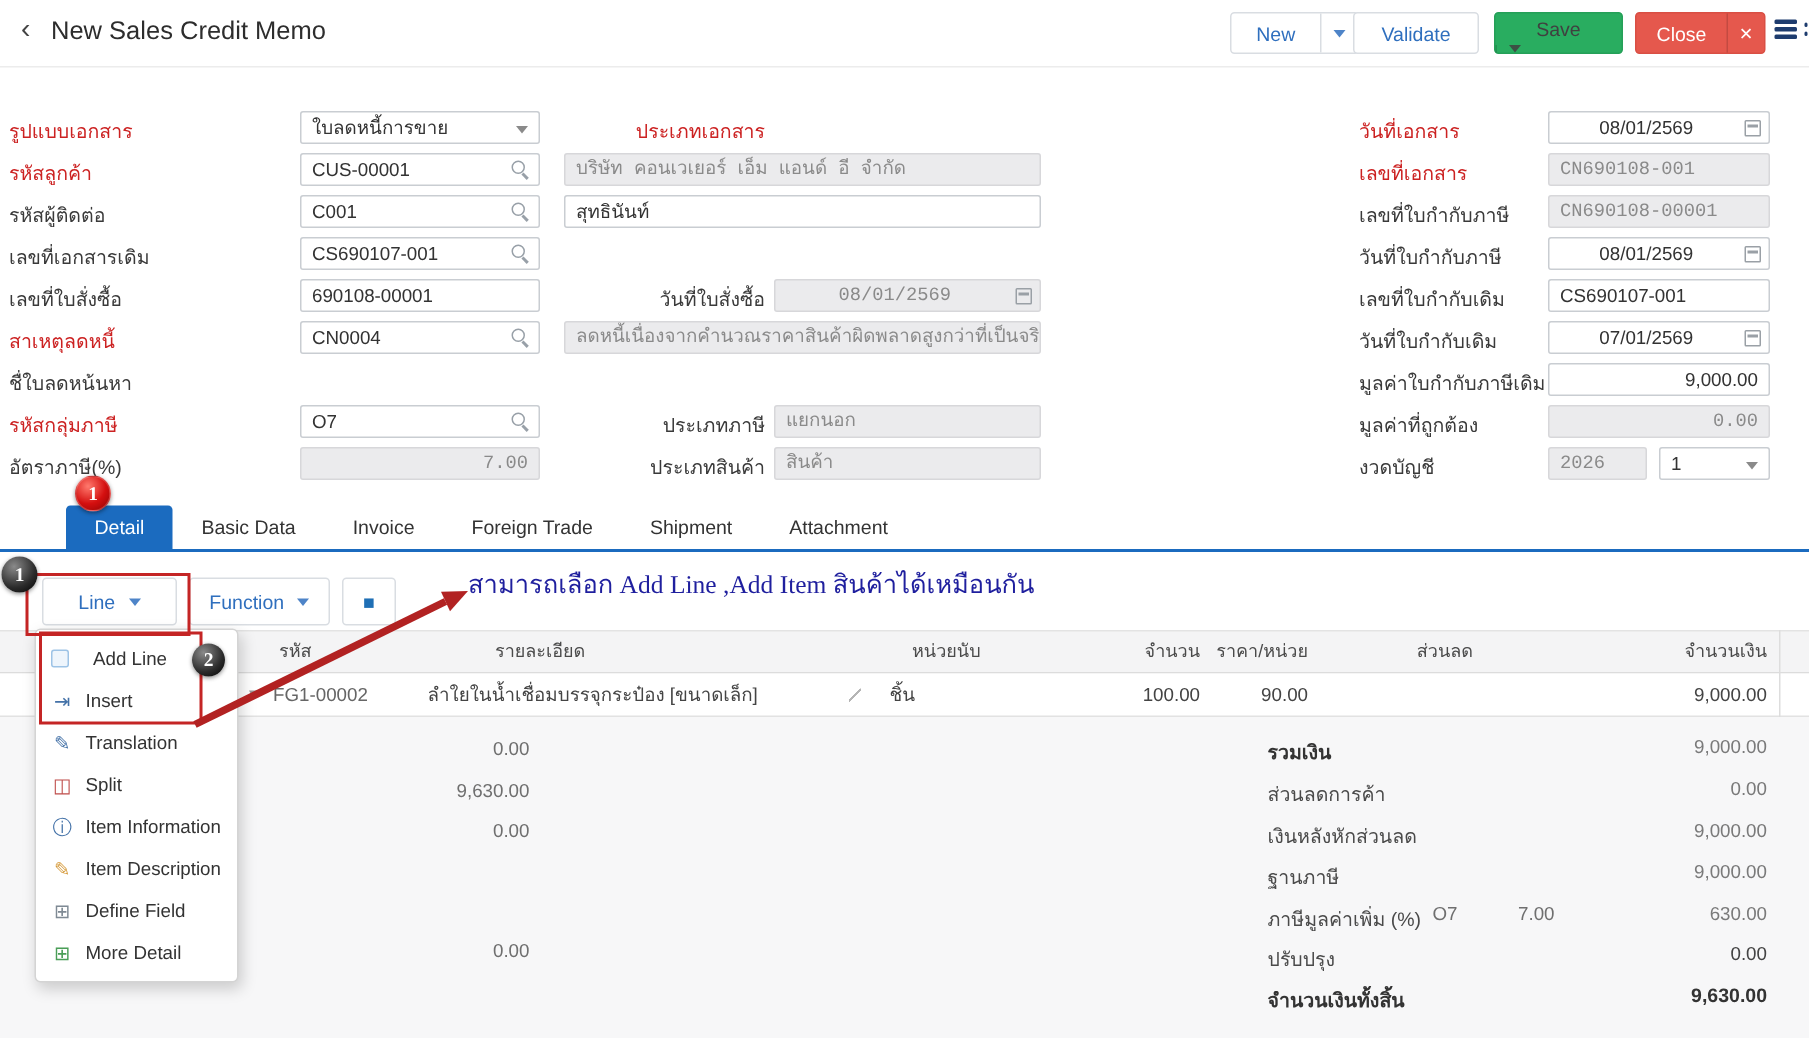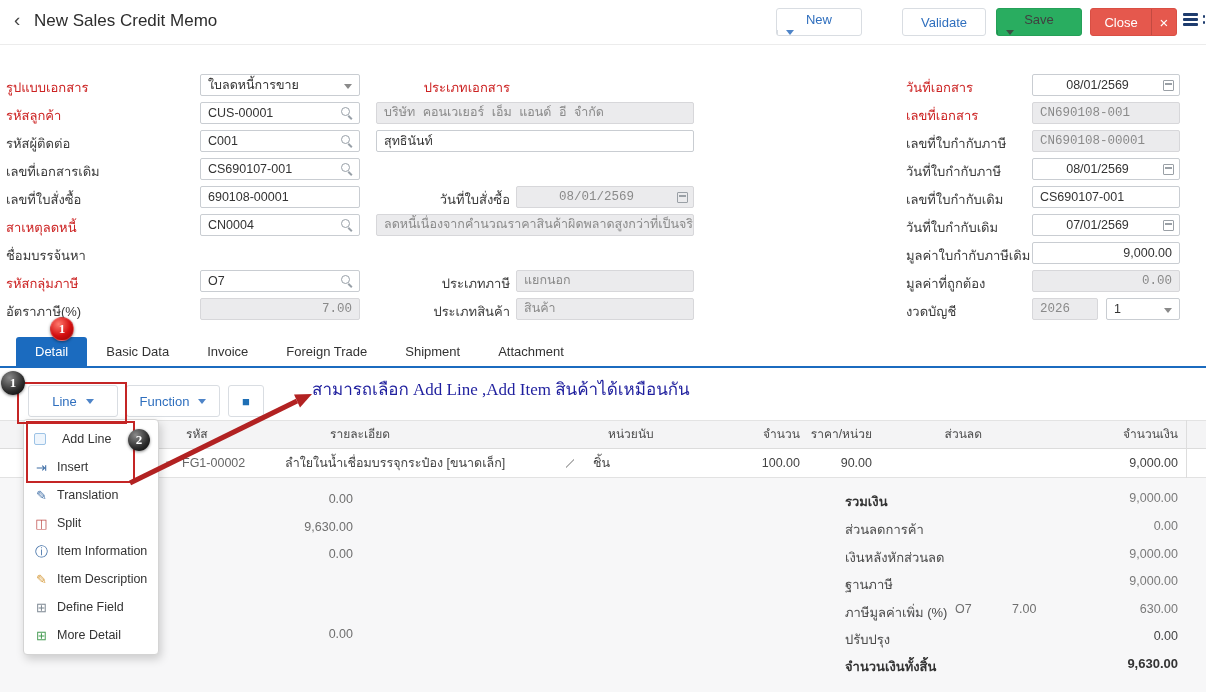--- a/index.html
+++ b/index.html
@@ -30,21 +30,21 @@
   .fld.dis{background:#ebebed;border-color:#d7d7da;color:#8a8a8a;font-family:Liberation Mono, monospace;}
   .fld.num{text-align:right;}
   .fld.datef{text-align:center;padding-right:24px;}
   .mag{position:absolute;right:9px;top:4px;width:9px;height:9px;border:1.5px solid #98a0a8;border-radius:50%;box-sizing:border-box;}
   .mag::after{content:"";position:absolute;left:7px;top:7px;width:5px;height:1.5px;background:#98a0a8;transform:rotate(45deg);transform-origin:0 0;}
   .cal{position:absolute;right:5px;top:5px;width:11px;height:11px;border:1px solid #9aa0a6;border-radius:1px;box-sizing:border-box;}
   .cal::before{content:"";position:absolute;left:1px;right:1px;top:2px;height:2px;background:#9aa0a6;}
   .scar{position:absolute;right:7px;top:9px;width:0;height:0;border-left:4px solid transparent;border-right:4px solid transparent;border-top:5px solid #8a8a8a;}
 
   
-  .tabs{position:absolute;left:0;top:337px;width:1206px;height:31px;border-bottom:2px solid #1b6bbf;box-sizing:border-box;display:flex;padding-left:16px;z-index:4;background:#fff;align-items:flex-end;}
+  .tabs{position:absolute;left:0;top:337px;width:1206px;height:31px;border-bottom:2px solid #1b6bbf;box-sizing:border-box;display:flex;padding-left:44px;z-index:4;background:#fff;align-items:flex-end;}
   .tab{height:29px;line-height:29px;padding:0 19px;font-size:13px;color:#333;cursor:pointer;white-space:nowrap;}
   .tab.active{background:#1b6bbf;color:#fff;border-radius:3px 3px 0 0;}
 
   
   .tbtn{position:absolute;top:385px;height:32px;box-sizing:border-box;border:1px solid #d9dde2;border-radius:3px;background:#fff;color:#2f6fbe;font-size:13px;display:flex;align-items:center;justify-content:center;gap:9px;cursor:pointer;}
   .tbtn .car{border-top-color:#2f6fbe;}
   .sq{color:#1f6fb5;font-size:13px;line-height:1;}
   .note{position:absolute;left:312px;top:375px;font-family:"Liberation Serif","DejaVu Serif",serif;font-size:17px;color:#1f1f9e;white-space:nowrap;z-index:6;}
 
   
@@ -82,21 +82,21 @@
 </style>
 </head>
 <body>
 
 <div class="page">
 
   <div class="topbar">
     <span class="back">‹</span>
     <span class="pagetitle">New Sales Credit Memo</span>
 
-    <div class="btn" style="left:776px;width:86px;flex-direction:column;">
+    <div class="btn" style="left:820px;width:86px;">
       <span class="main">New</span>
       <span class="caret-part">
           <span class="car"></span>
         </span>
     </div>
     <div class="btn" style="left:902px;width:84px;">
       <span class="main">Validate</span>
     </div>
     <div class="btn green" style="left:996px;width:86px;">
       <span class="main">Save</span>
@@ -131,21 +131,21 @@
   <div class="lbl" style="left:6px;top:161px;">เลขที่เอกสารเดิม</div>
   <div class="fld" style="left:200px;top:158px;width:160px;padding-right:24px;">CS690107-001<span class="mag"></span></div>
 
   <div class="lbl" style="left:6px;top:189px;">เลขที่ใบสั่งซื้อ</div>
   <div class="fld" style="left:200px;top:186px;width:160px;">690108-00001</div>
 
   <div class="lbl req" style="left:6px;top:217px;">สาเหตุลดหนี้</div>
   <div class="fld" style="left:200px;top:214px;width:160px;padding-right:24px;">CN0004<span class="mag"></span></div>
   <div class="fld dis" style="left:376px;top:214px;width:318px;">ลดหนี้เนื่องจากคำนวณราคาสินค้าผิดพลาดสูงกว่าที่เป็นจริง</div>
 
-  <div class="lbl" style="left:6px;top:245px;">ชื่อมบรรจ้นหา</div>
+  <div class="lbl" style="left:6px;top:245px;">ชื่ใบลดหน้นหา</div>
 
   <div class="lbl req" style="left:6px;top:273px;">รหัสกลุ่มภาษี</div>
   <div class="fld" style="left:200px;top:270px;width:160px;padding-right:24px;">O7<span class="mag"></span></div>
 
   <div class="lbl" style="left:6px;top:301px;">อัตราภาษี(%)</div>
   <div class="fld dis num" style="left:200px;top:298px;width:160px;">7.00</div>
 
   <div class="lbl req r" style="left:380px;top:77px;width:130px;">ประเภทเอกสาร</div>
 
   <div class="lbl r" style="left:380px;top:189px;width:130px;">วันที่ใบสั่งซื้อ</div>

